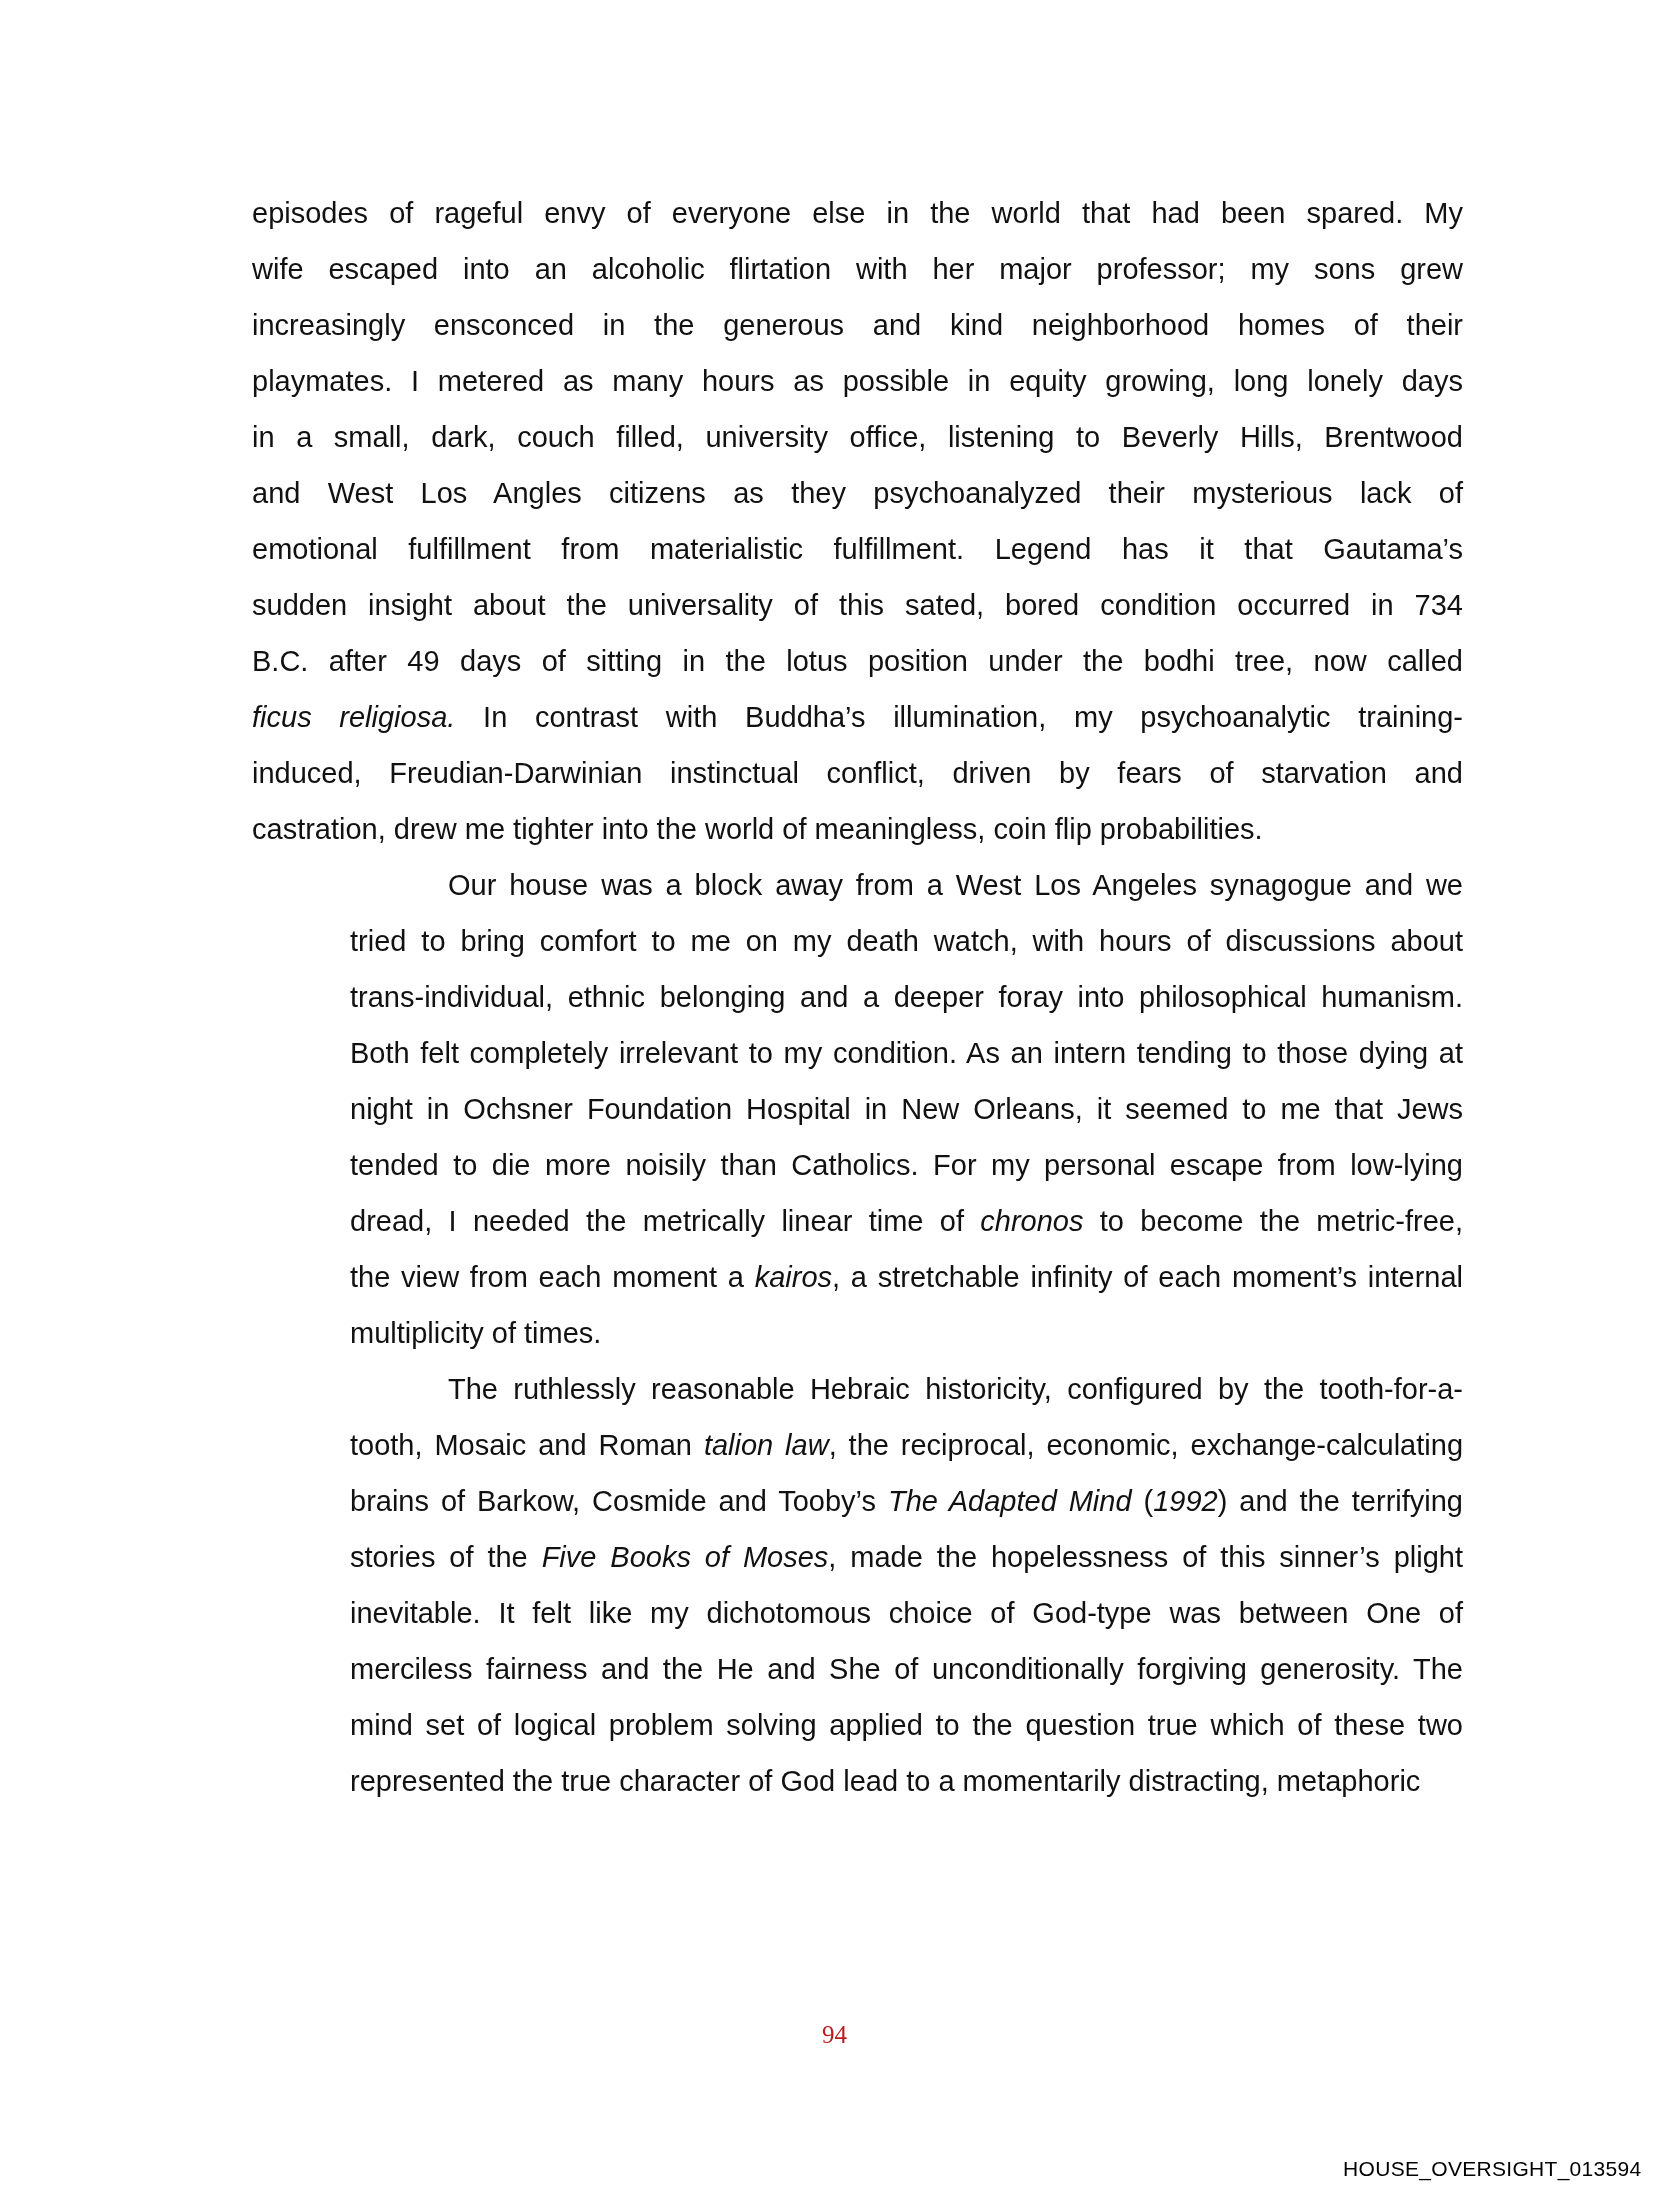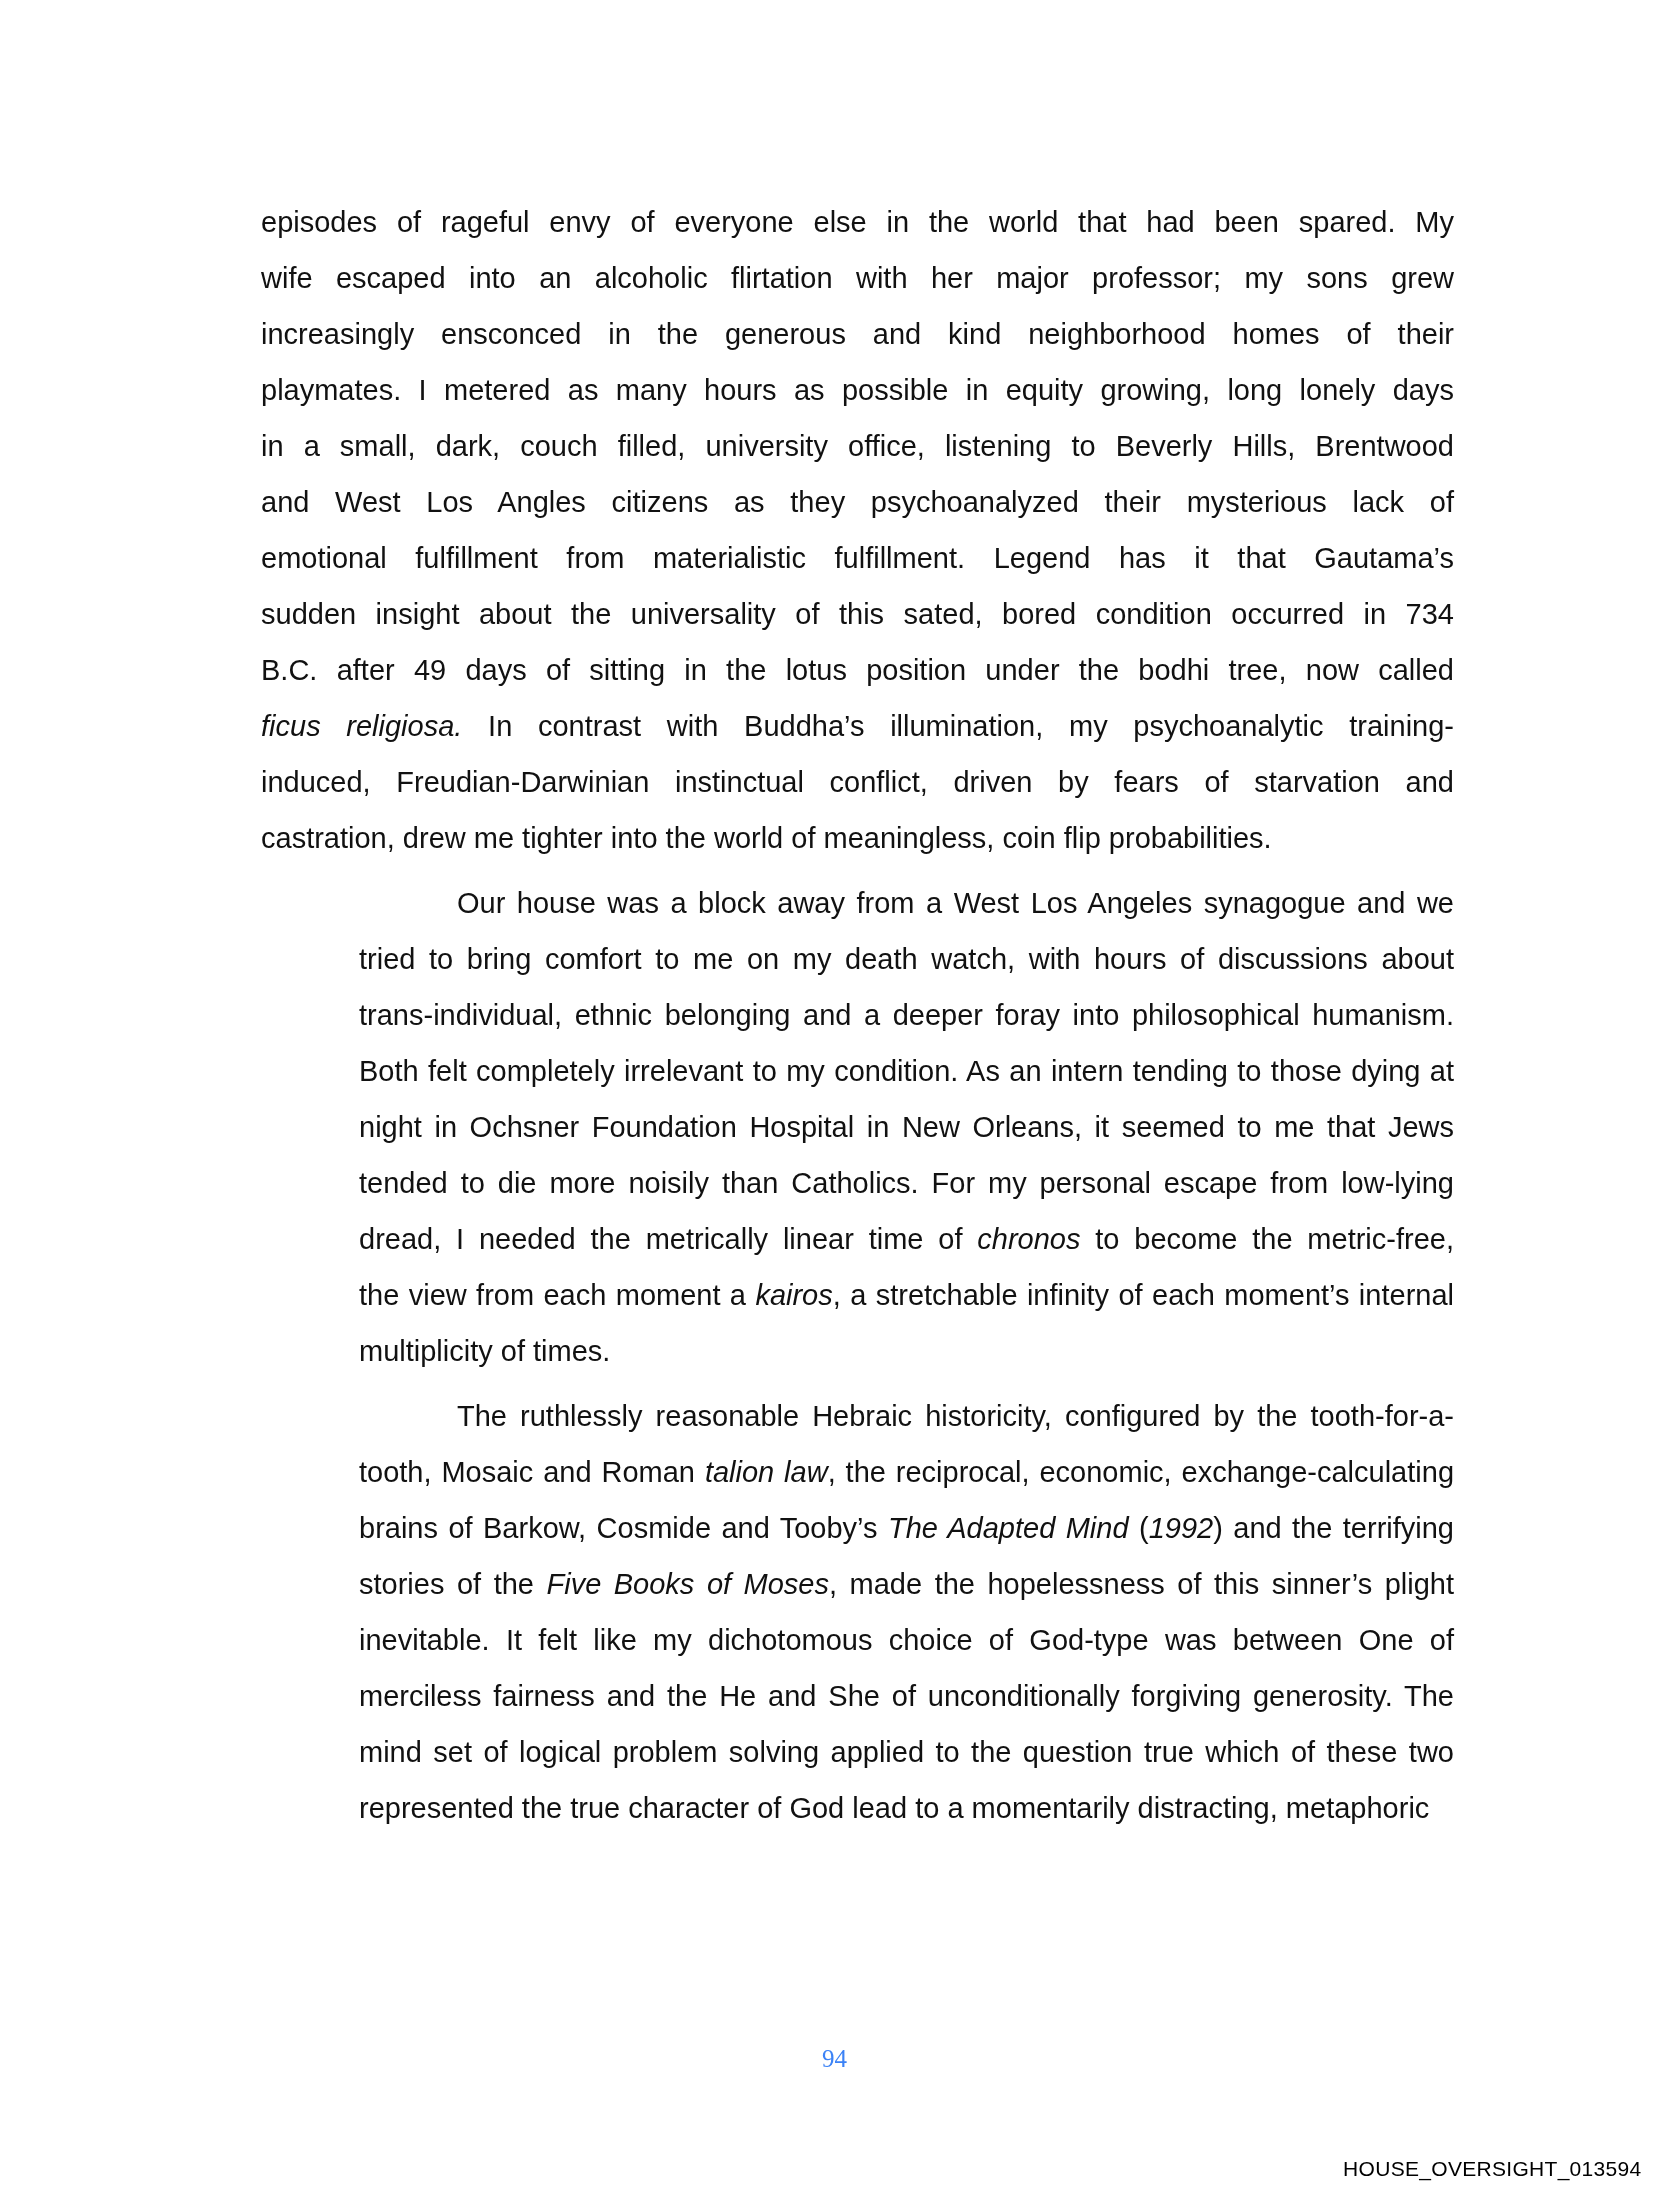--- a/index.html
+++ b/index.html
@@ -8,34 +8,33 @@
   .body-text {
     position: absolute;
     left: 252px;
     top: 185px;
     width: 1211px;
     font-family: "Liberation Sans", sans-serif;
     font-size: 29px;
     line-height: 56px;
     color: #111;
   }
-  .para { margin: 9px; text-align: justify; text-align-last: left; }
+  .para { margin: 0; text-align: justify; text-align-last: left; }
   .para.indent { text-indent: 98px; }
   .line { display: block; text-align: justify; text-align-last: justify; white-space: nowrap; }
   .line.last { text-align-last: left; }
   em { font-style: italic; }
   .page-number {
     position: absolute;
     left: 0; width: 1669px;
     top: 2021px;
     text-align: center;
     font-family: "Liberation Serif", serif;
     font-size: 25px;
-    color: #3b82f6;
-    margin-top: 24px;
+    color: #b91c1c;
   }
   .bates {
     position: absolute;
     right: 27.5px;
     top: 2157px;
     font-family: "Liberation Sans", sans-serif;
     font-size: 21px;
     color: #000;
     letter-spacing: 0.3px;
   }

